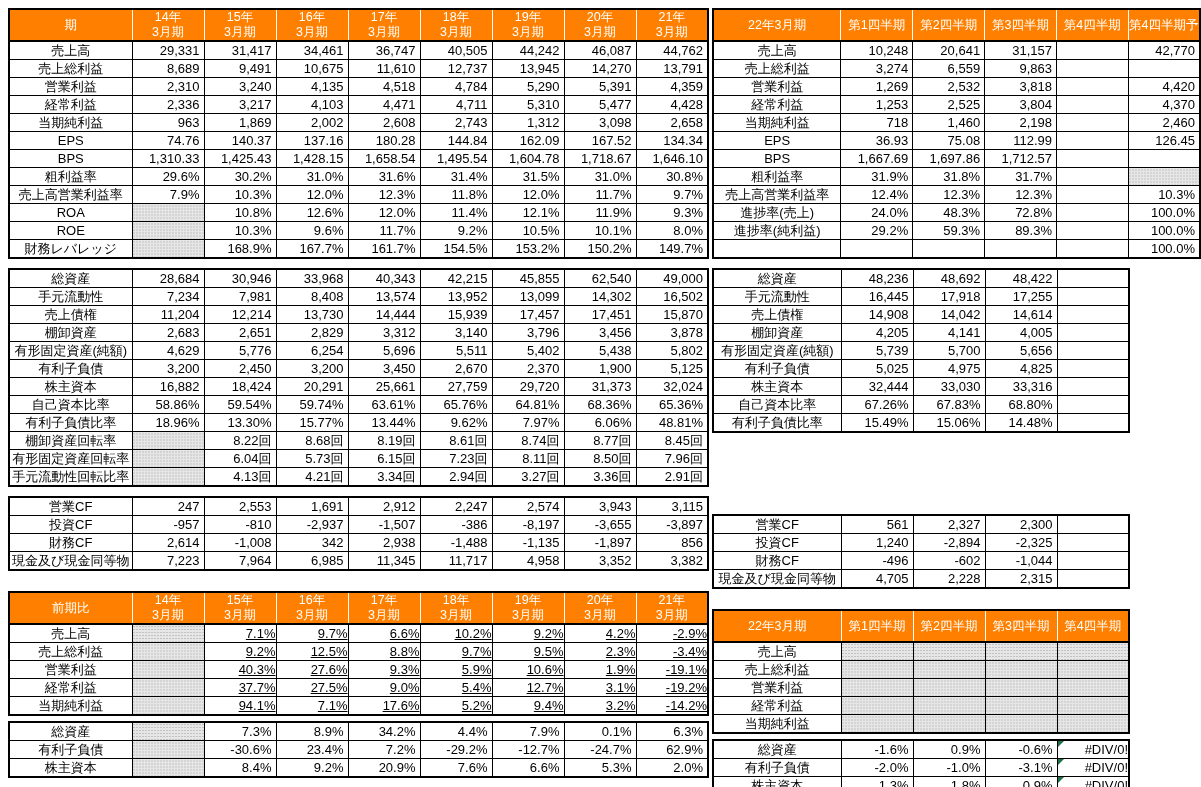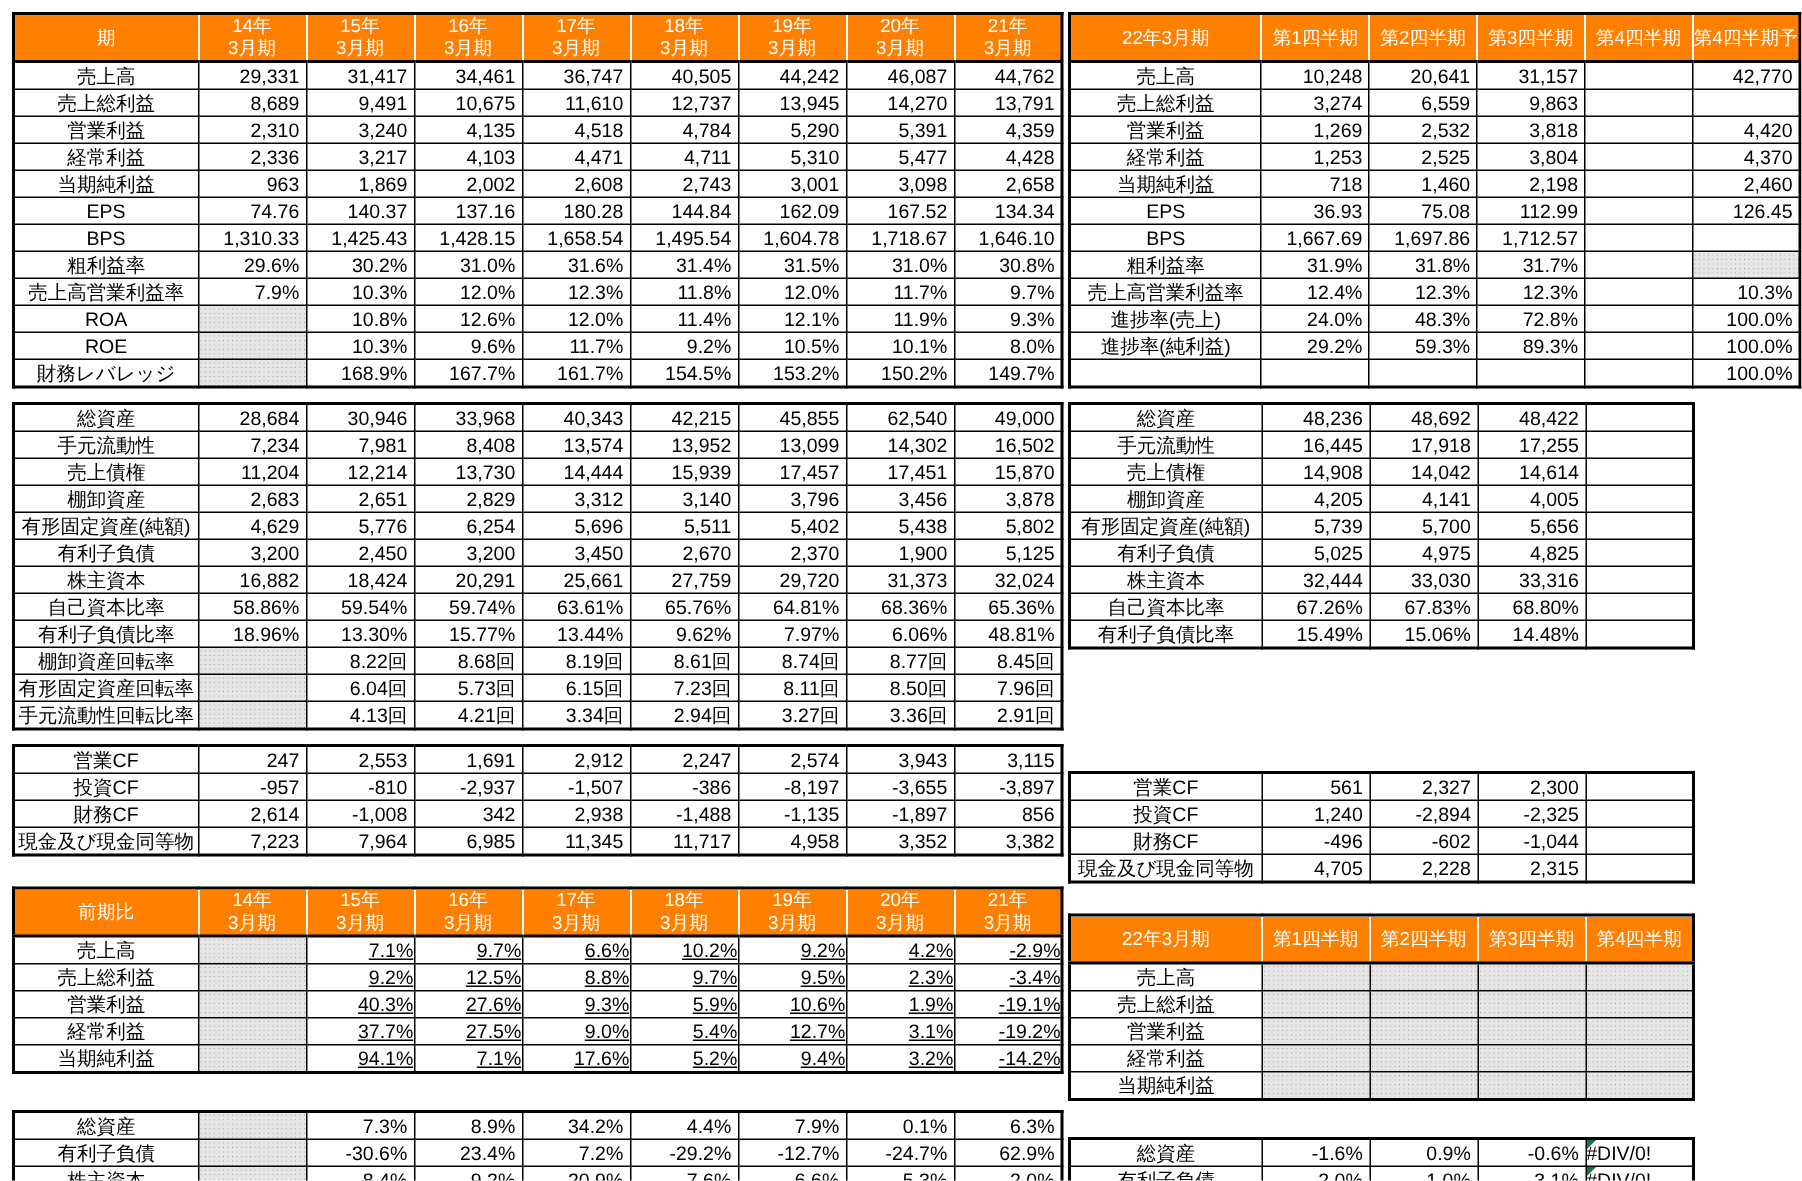--- a/index.html
+++ b/index.html
@@ -9,21 +9,21 @@
     font-family:"Liberation Sans","DejaVu Sans",sans-serif;
   }
   .col { position:absolute; top:8px; }
   #leftcol  { left:8px; }
   #rightcol { left:712px; }
 
   table.grid { border-collapse:collapse; table-layout:fixed; border:2px solid #000; }
   .mb9  { margin-bottom:9px; }
   .mb81 { margin-bottom:81px; }
   .mb20 { margin-bottom:20px; }
-  .mb8  { margin-bottom:24px; }
+  .mb8  { margin-bottom:5px; }
 
   .lw col.l { width:123px; } .lw col.d { width:72px; }
   .rw col.l { width:128px; } .rw col.d { width:72px; }
 
   th, td {
     height:18px; line-height:17px; font-size:13px;
     border:1px solid #000; overflow:hidden; white-space:nowrap;
     padding:0 4px 0 2px; color:#000;
   }
   thead th {
@@ -34,21 +34,21 @@
     white-space:pre-line;
   }
   td.lbl { text-align:center; padding:0; }
   td.val { text-align:right; }
   td.center { text-align:right; padding:0;text-decoration:underline; }
   td.gray {
     background-color:#e6e6e6;
     background-image:radial-gradient(circle,#9e9e9e 27%,rgba(0,0,0,0) 28%);
     background-size:3px 3px;
   }
-  td.err { text-align:left; padding:0; position:relative; }
+  td.err { text-align:right; padding:0; position:relative; }
   td.err::before {
     content:""; position:absolute; left:0; top:0;
     border-top:6px solid var(--errc,#1E7145);
     border-right:6px solid rgba(0,0,0,0);
   }
 </style>
 </head>
 <body>
 
 <div id="leftcol" class="col">
@@ -130,21 +130,21 @@
           <td class="val">5,477</td>
           <td class="val">4,428</td>
         </tr>
         <tr>
           <td class="lbl">当期純利益</td>
           <td class="val">963</td>
           <td class="val">1,869</td>
           <td class="val">2,002</td>
           <td class="val">2,608</td>
           <td class="val">2,743</td>
-          <td class="val">3,001</td>
+          <td class="val">1,312</td>
           <td class="val">3,098</td>
           <td class="val">2,658</td>
         </tr>
         <tr>
           <td class="lbl">EPS</td>
           <td class="val">74.76</td>
           <td class="val">140.37</td>
           <td class="val">137.16</td>
           <td class="val">180.28</td>
           <td class="val">144.84</td>

